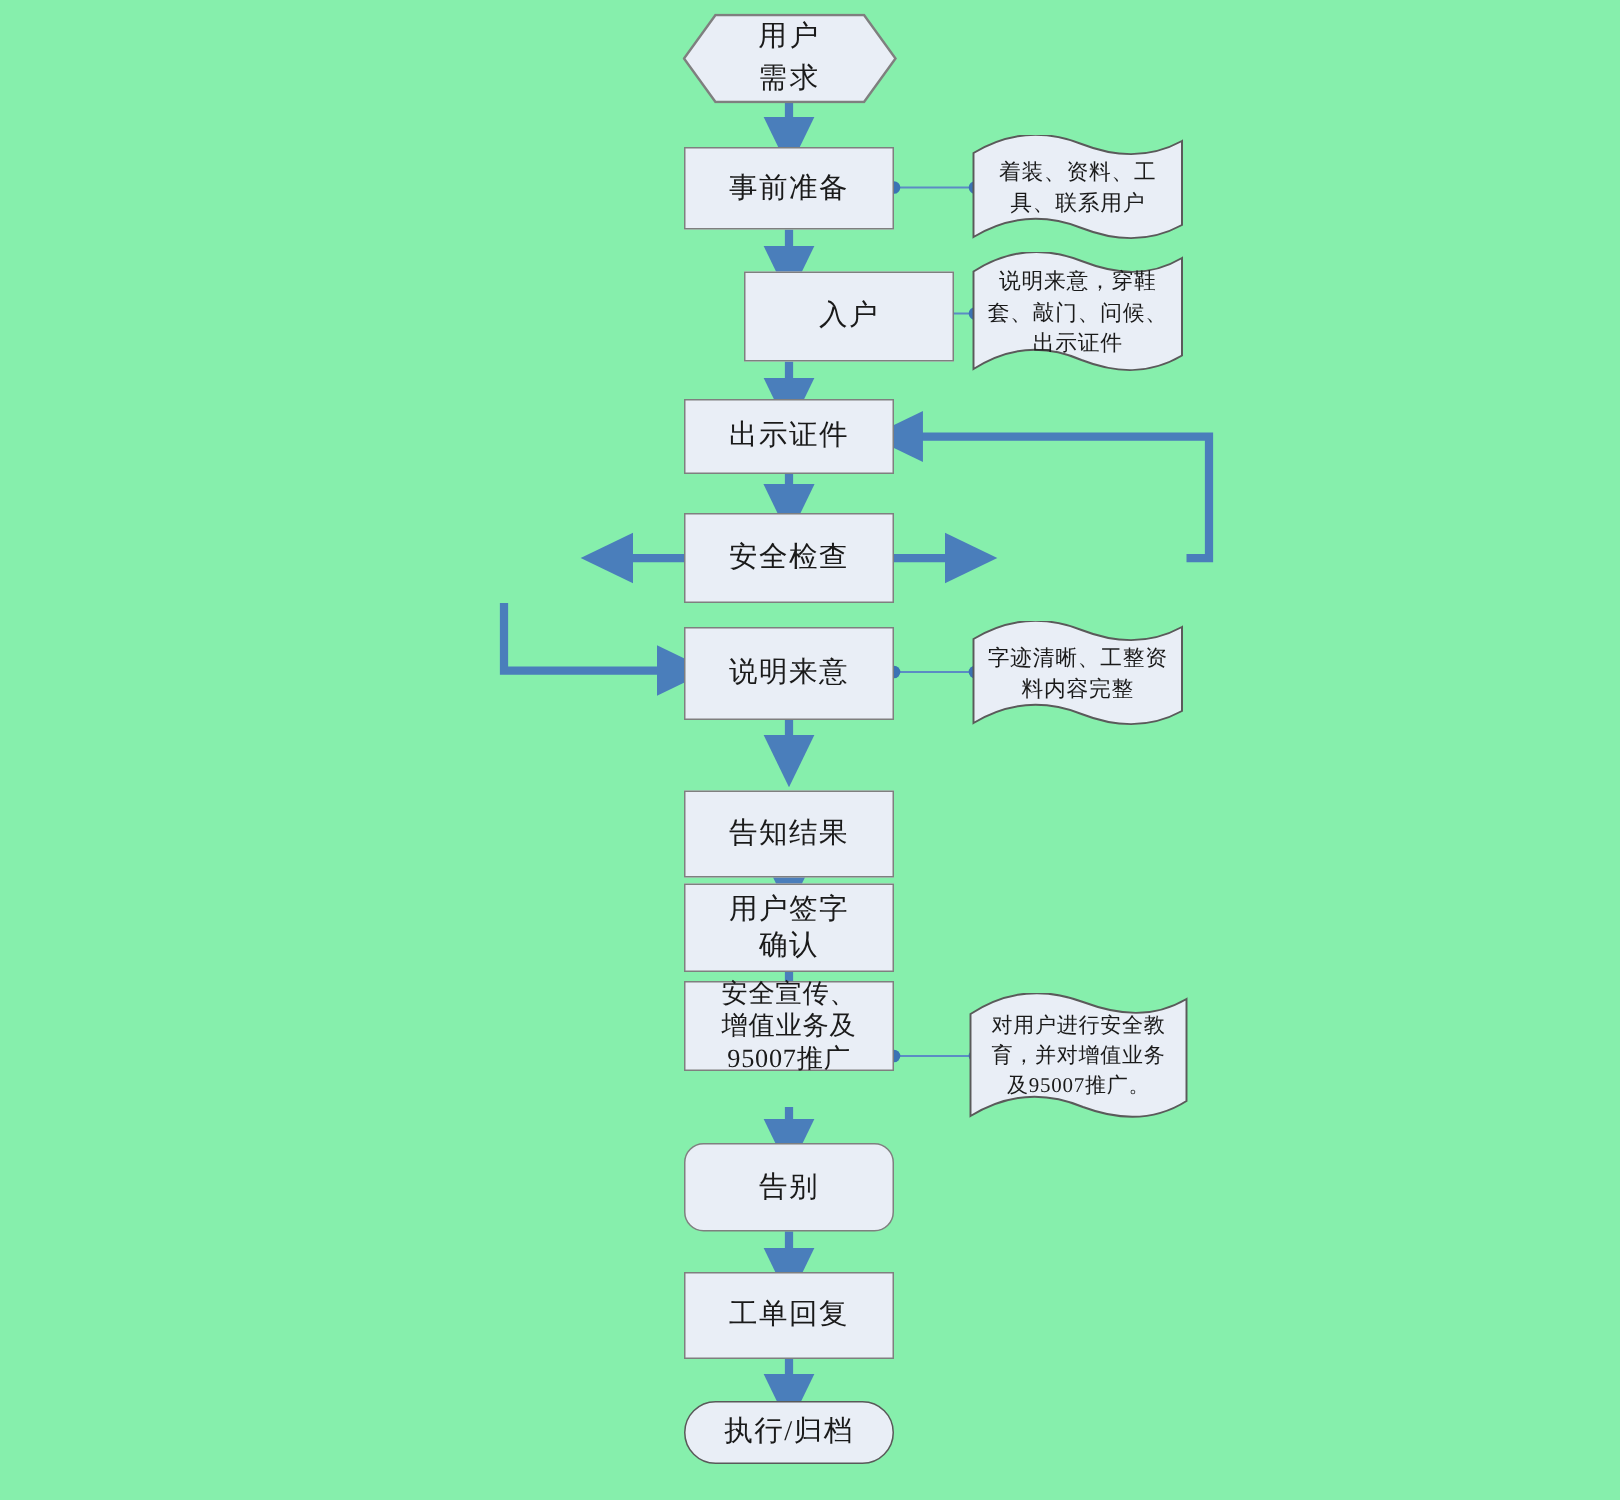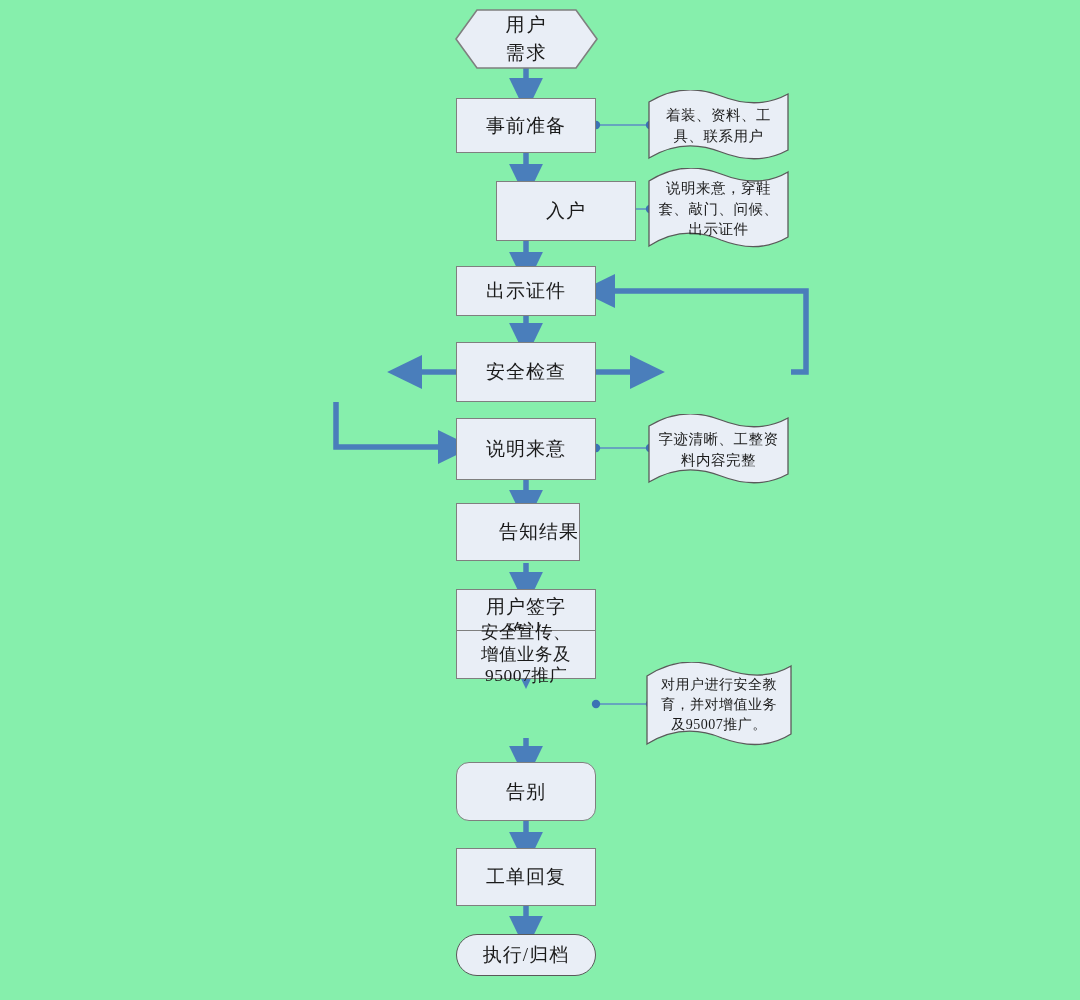--- a/index.html
+++ b/index.html
@@ -150,30 +150,30 @@
   <div class="node proc" style="left:456px; top:342px; width:140px; height:60px;">
     <span style="white-space:pre-line;">安全检查</span>
   </div>
 
 
 
   <div class="node proc" style="left:456px; top:418px; width:140px; height:62px;">
     <span style="white-space:pre-line;">说明来意</span>
   </div>
 
-  <div class="node proc" style="left:456px; top:503px; width:124px; height:58px;justify-content:flex-end;">
+  <div class="node proc" style="left:456px; top:527px; width:140px; height:58px;">
     <span style="white-space:pre-line;">告知结果</span>
   </div>
 
   <div class="node proc" style="left:456px; top:589px; width:140px; height:59px;">
     <span style="white-space:pre-line;">用户签字
 确认</span>
   </div>
 
-  <div class="node proc" style="left:456px; top:630px; width:140px; height:49px; font-size:17.5px; letter-spacing:0.5px;">
+  <div class="node proc" style="left:456px; top:654px; width:140px; height:60px; font-size:17.5px; letter-spacing:0.5px;">
     <span style="white-space:pre-line;">安全宣传、
 增值业务及
 95007推广</span>
   </div>
 
   <div class="node proc" style="left:456px; top:762px; width:140px; height:59px;border-radius:13px;">
     <span style="white-space:pre-line;">告别</span>
   </div>
 
   <div class="node proc" style="left:456px; top:848px; width:140px; height:58px;">

